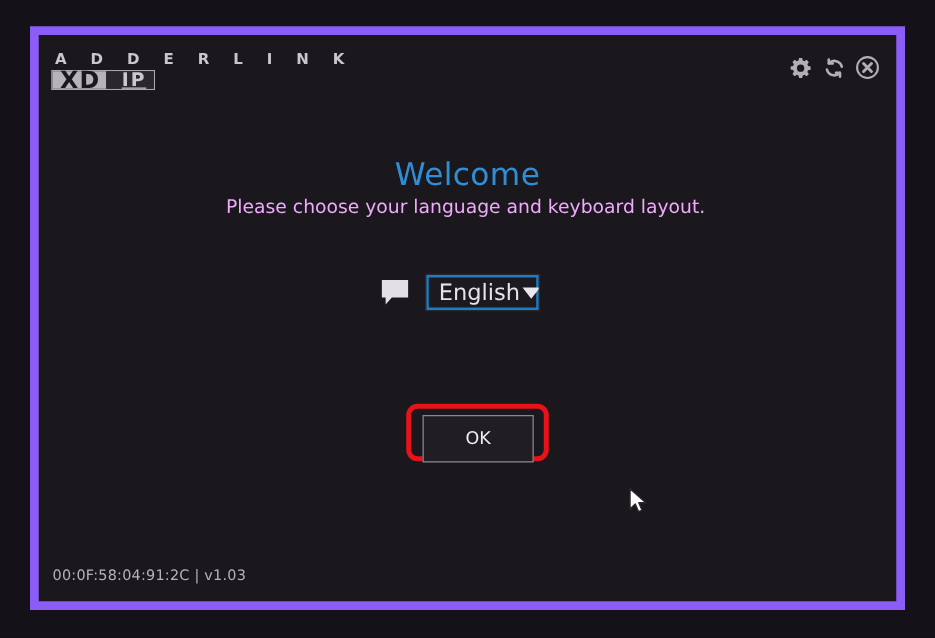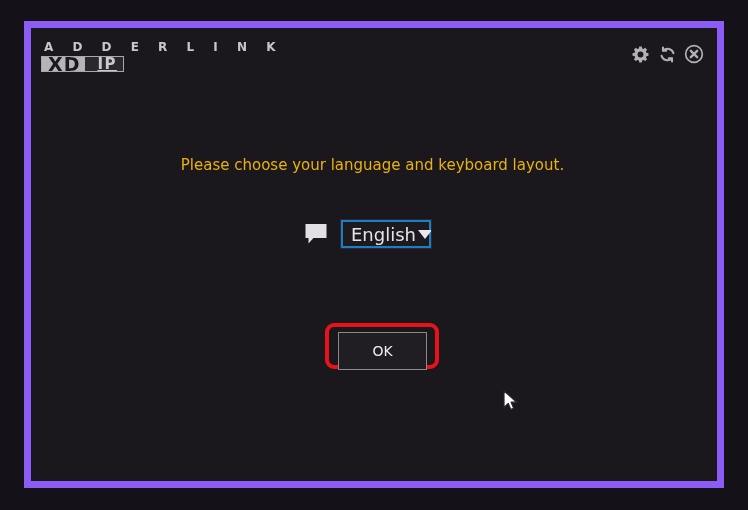--- a/index.html
+++ b/index.html
@@ -84,21 +84,21 @@
     text-align: center;
     font-size: 25px;
     color: #2f8fd6;
     letter-spacing: 0.3px;
   }
   #welcome-sub {
     position: absolute;
     left: 0; right: 3px; top: 128px;
     text-align: center;
     font-size: 15px;
-    color: #eab308;
+    color: #f0abfc;
   }
   
   .form-row {
     position: absolute;
     display: flex;
     align-items: center;
   }
   #row-language { left: 268px; top: 191px; }
   #row-keyboard { left: 268px; top: 246px; }
 
@@ -217,38 +217,40 @@
         </svg>
       </div>
       <div class="hicon">
         <svg width="20" height="20" viewBox="0 0 24 24">
           <circle cx="12" cy="12" r="10" fill="none" stroke="#b2afb5" stroke-width="2"></circle>
           <path d="M8.2 8.2l7.6 7.6M15.8 8.2l-7.6 7.6" stroke="#b2afb5" stroke-width="2.8" stroke-linecap="round"></path>
         </svg>
       </div>
     </div>
 
+    <div id="welcome-title">Welcome</div>
     <div id="welcome-sub">Please choose your language and keyboard layout.</div>
 
     <div class="form-row" id="row-language">
       <div class="row-icon">
         <svg width="24" height="22" viewBox="0 0 24 22" fill="#e2dfe5">
           <path d="M1.5 1h21v14h-13l-5 5.5V15h-3z"></path>
         </svg>
       </div>
       <div class="dropdown focused">
         <span class="dd-label">English</span>
         <span class="caret"></span>
       </div>
     </div>
 
 
     <div id="ok-highlight"></div>
     <div id="ok-button">OK</div>
 
+    <div id="footer-info">00:0F:58:04:91:2C | v1.03</div>
 
 
   </div>
 
   <div id="cursor">
     <svg width="16" height="22" viewBox="0 0 16 22">
       <path d="M1 1l0 16.5 4.2-4.2 2.6 6.1 2.9-1.2-2.6-6h5.6z" fill="#ffffff" stroke="#2a272e" stroke-width="1.2" stroke-linejoin="round"></path>
     </svg>
   </div>
 

